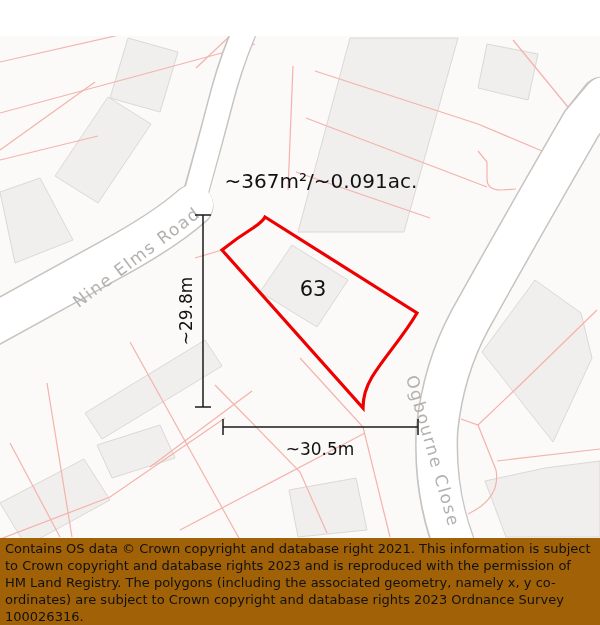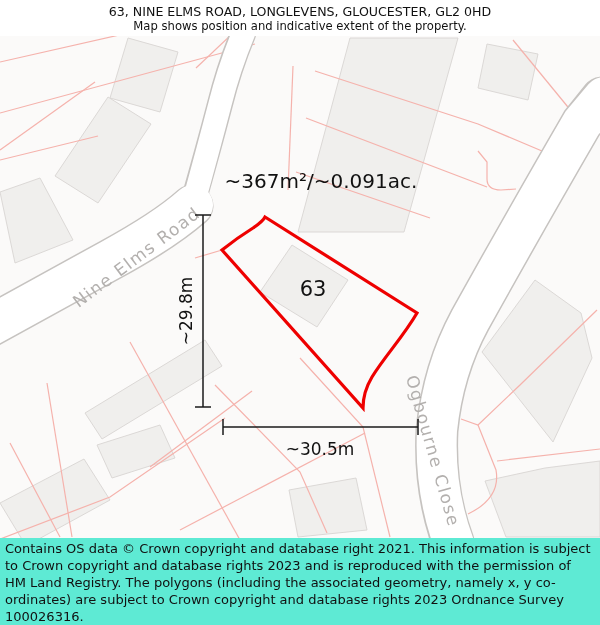--- a/index.html
+++ b/index.html
@@ -2,34 +2,30 @@
 <html><head>
 <meta charset="utf-8">
 <style>
   html,body{margin:0;padding:0;background:#ffffff;}
   .page{position:relative;width:600px;height:625px;background:#ffffff;overflow:hidden;
         font-family:"DejaVu Sans","Liberation Sans",sans-serif;color:#1a1a1a;}
   .hdr{position:absolute;top:0;left:0;width:600px;height:36px;background:#ffffff;text-align:center;z-index:3;}
   .hdr .t1{display:block;padding-top:4px;font-size:12.6px;line-height:15px;color:#111;}
   .hdr .t2{display:block;font-size:11.6px;line-height:14px;color:#111;}
   .mapwrap{position:absolute;top:36px;left:0;width:600px;height:502px;z-index:1;}
-  .ftr{position:absolute;top:538px;left:0;width:600px;height:87px;background:#5eead4;z-index:3;}
+  .ftr{position:absolute;top:538px;left:0;width:600px;height:87px;background:#a16207;z-index:3;}
   .ftr p{margin:2px 0 0 0;padding:0 5px;font-size:13px;line-height:17px;color:#111;text-align:left;}
   svg text{font-family:"DejaVu Sans","Liberation Sans",sans-serif;}
   .roadname{letter-spacing:1.5px;}
 </style>
 </head>
 <body>
 
 <div class="page">
 
-  <div class="hdr">
-    <span class="t1">63, NINE ELMS ROAD, LONGLEVENS, GLOUCESTER, GL2 0HD</span>
-    <span class="t2">Map shows position and indicative extent of the property.</span>
-  </div>
 
   <div class="mapwrap">
     <svg width="600" height="502" viewBox="0 36 600 502">
 
       <rect x="0" y="36" width="600" height="502" fill="#fbfaf9"></rect>
 
       <g stroke="#d8d5d2" stroke-width="0.9" fill="#f0efed">
         <polygon points="128,38 178,52 160,112 110,98"></polygon>
         <polygon points="108,97 151,124 98,203 55,176"></polygon>
         <polygon points="0,192 40,178 73,240 15,263"></polygon>

